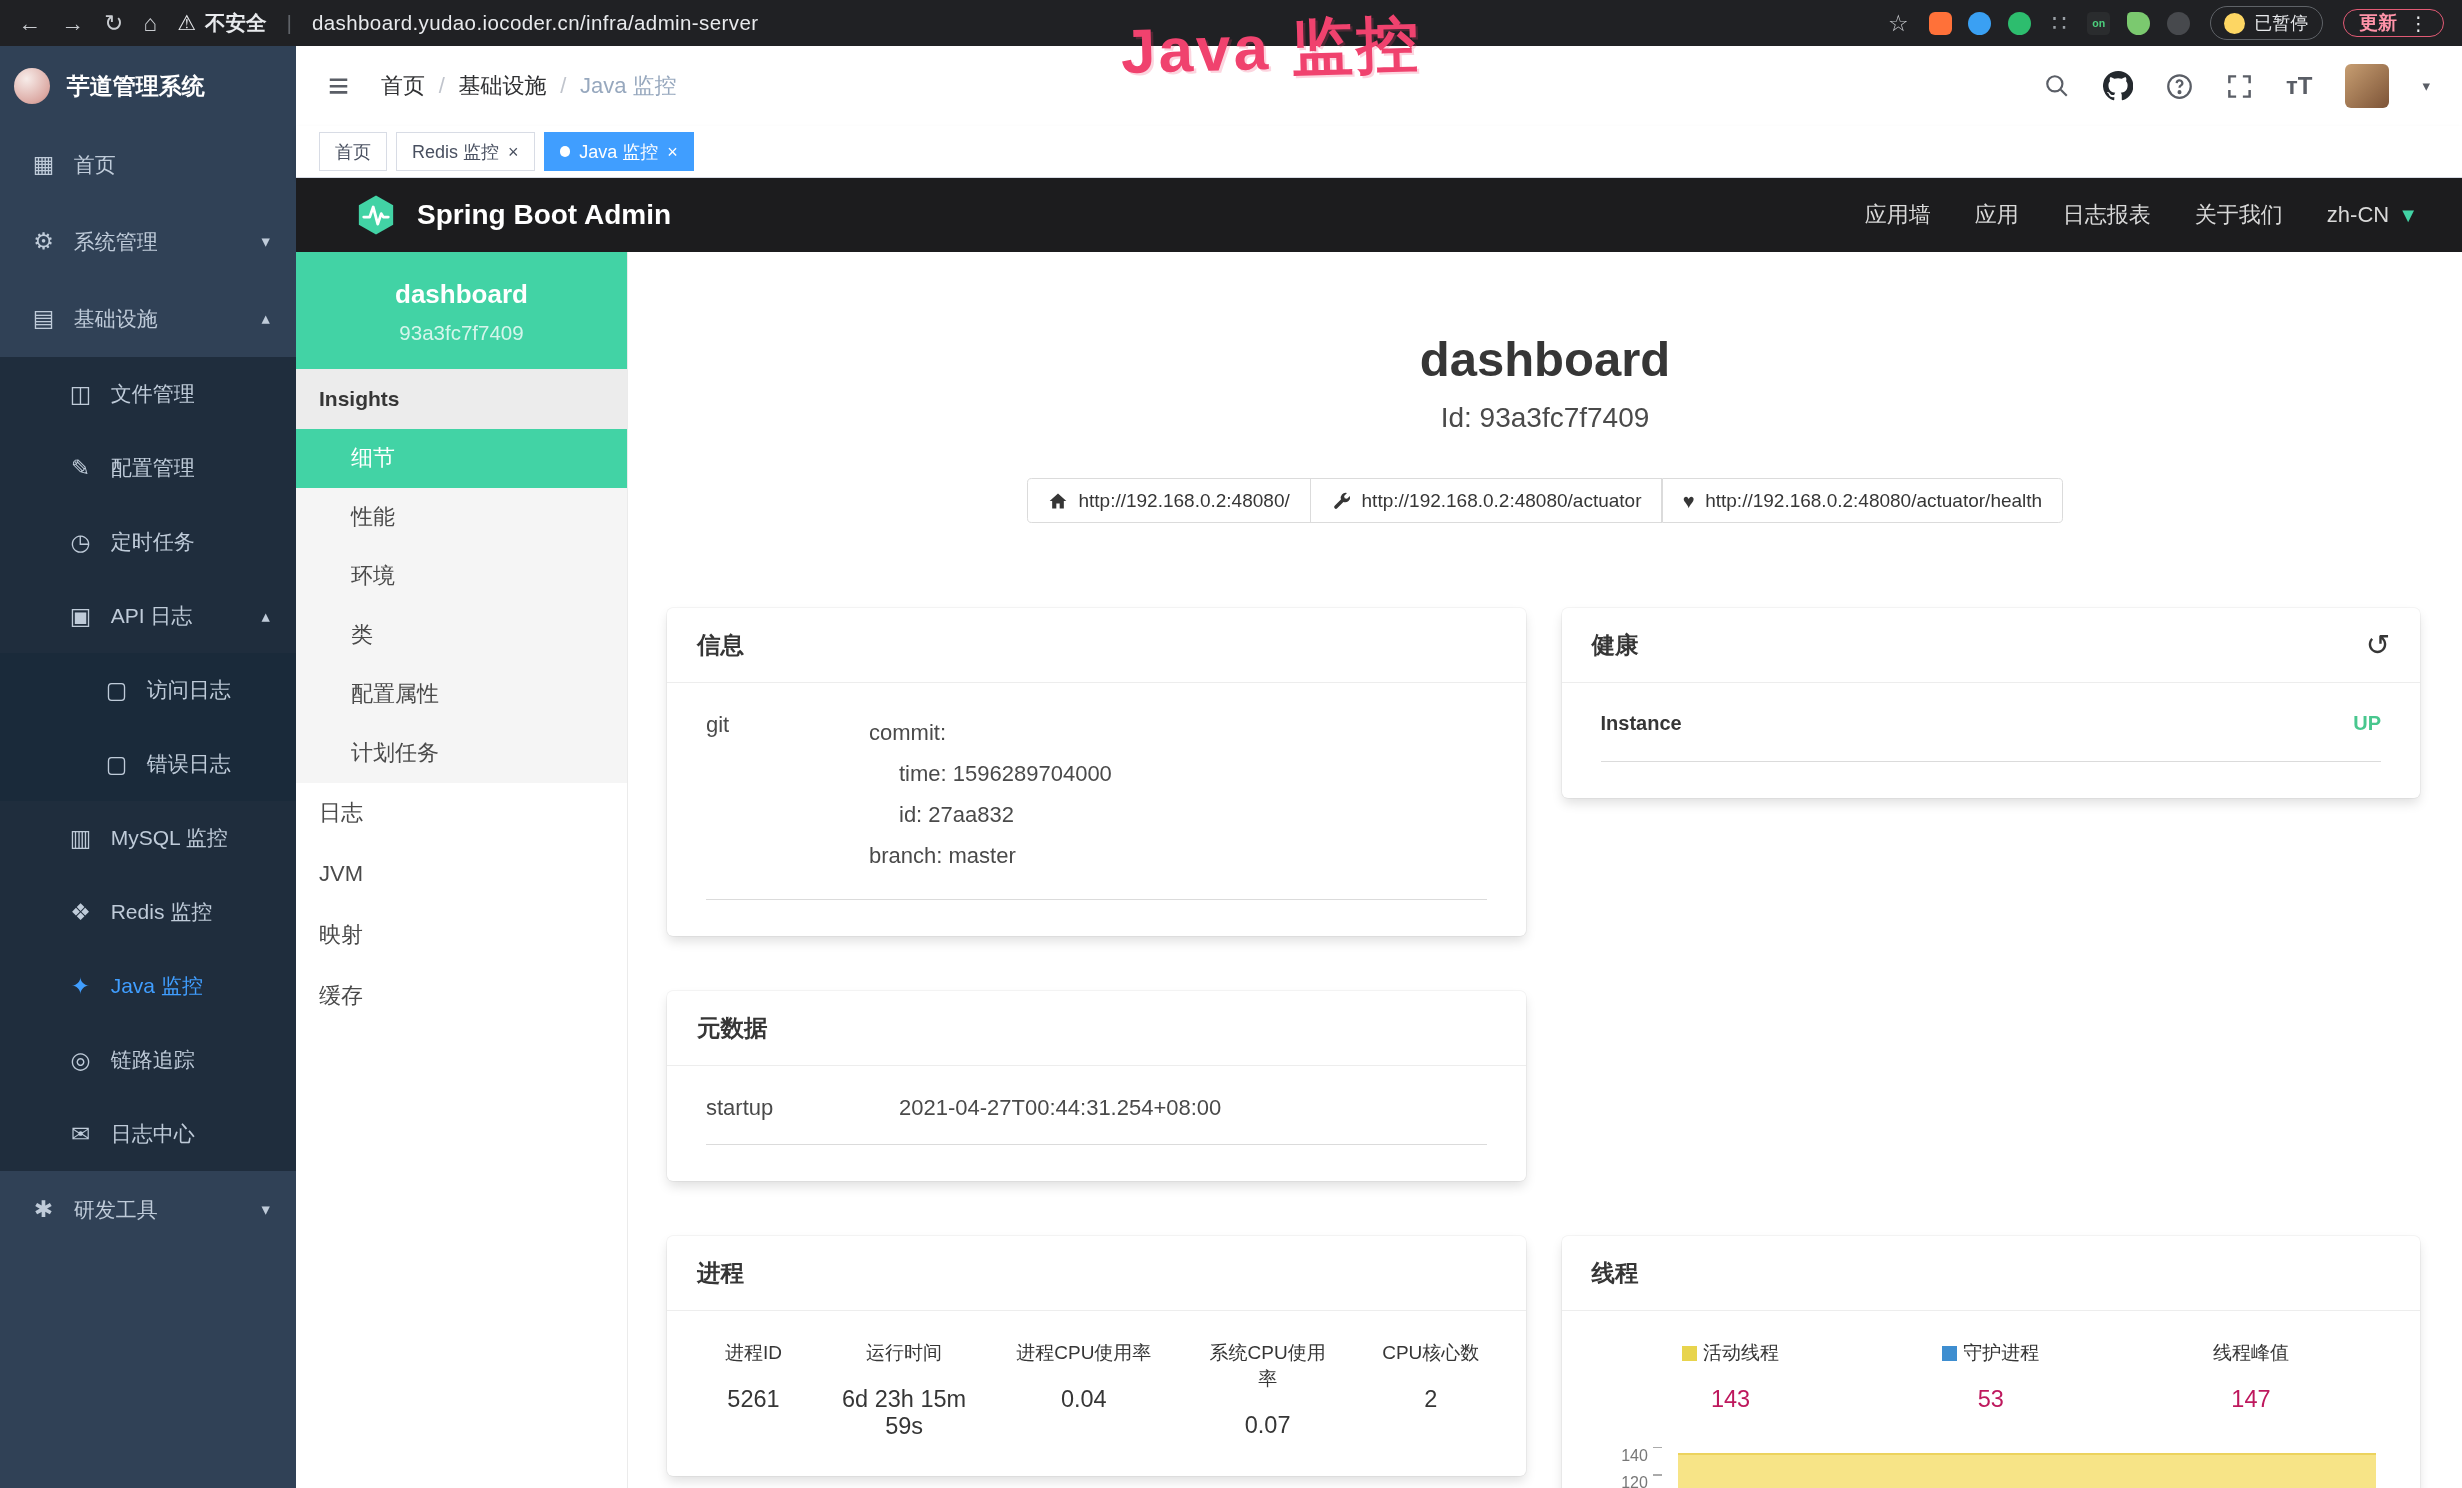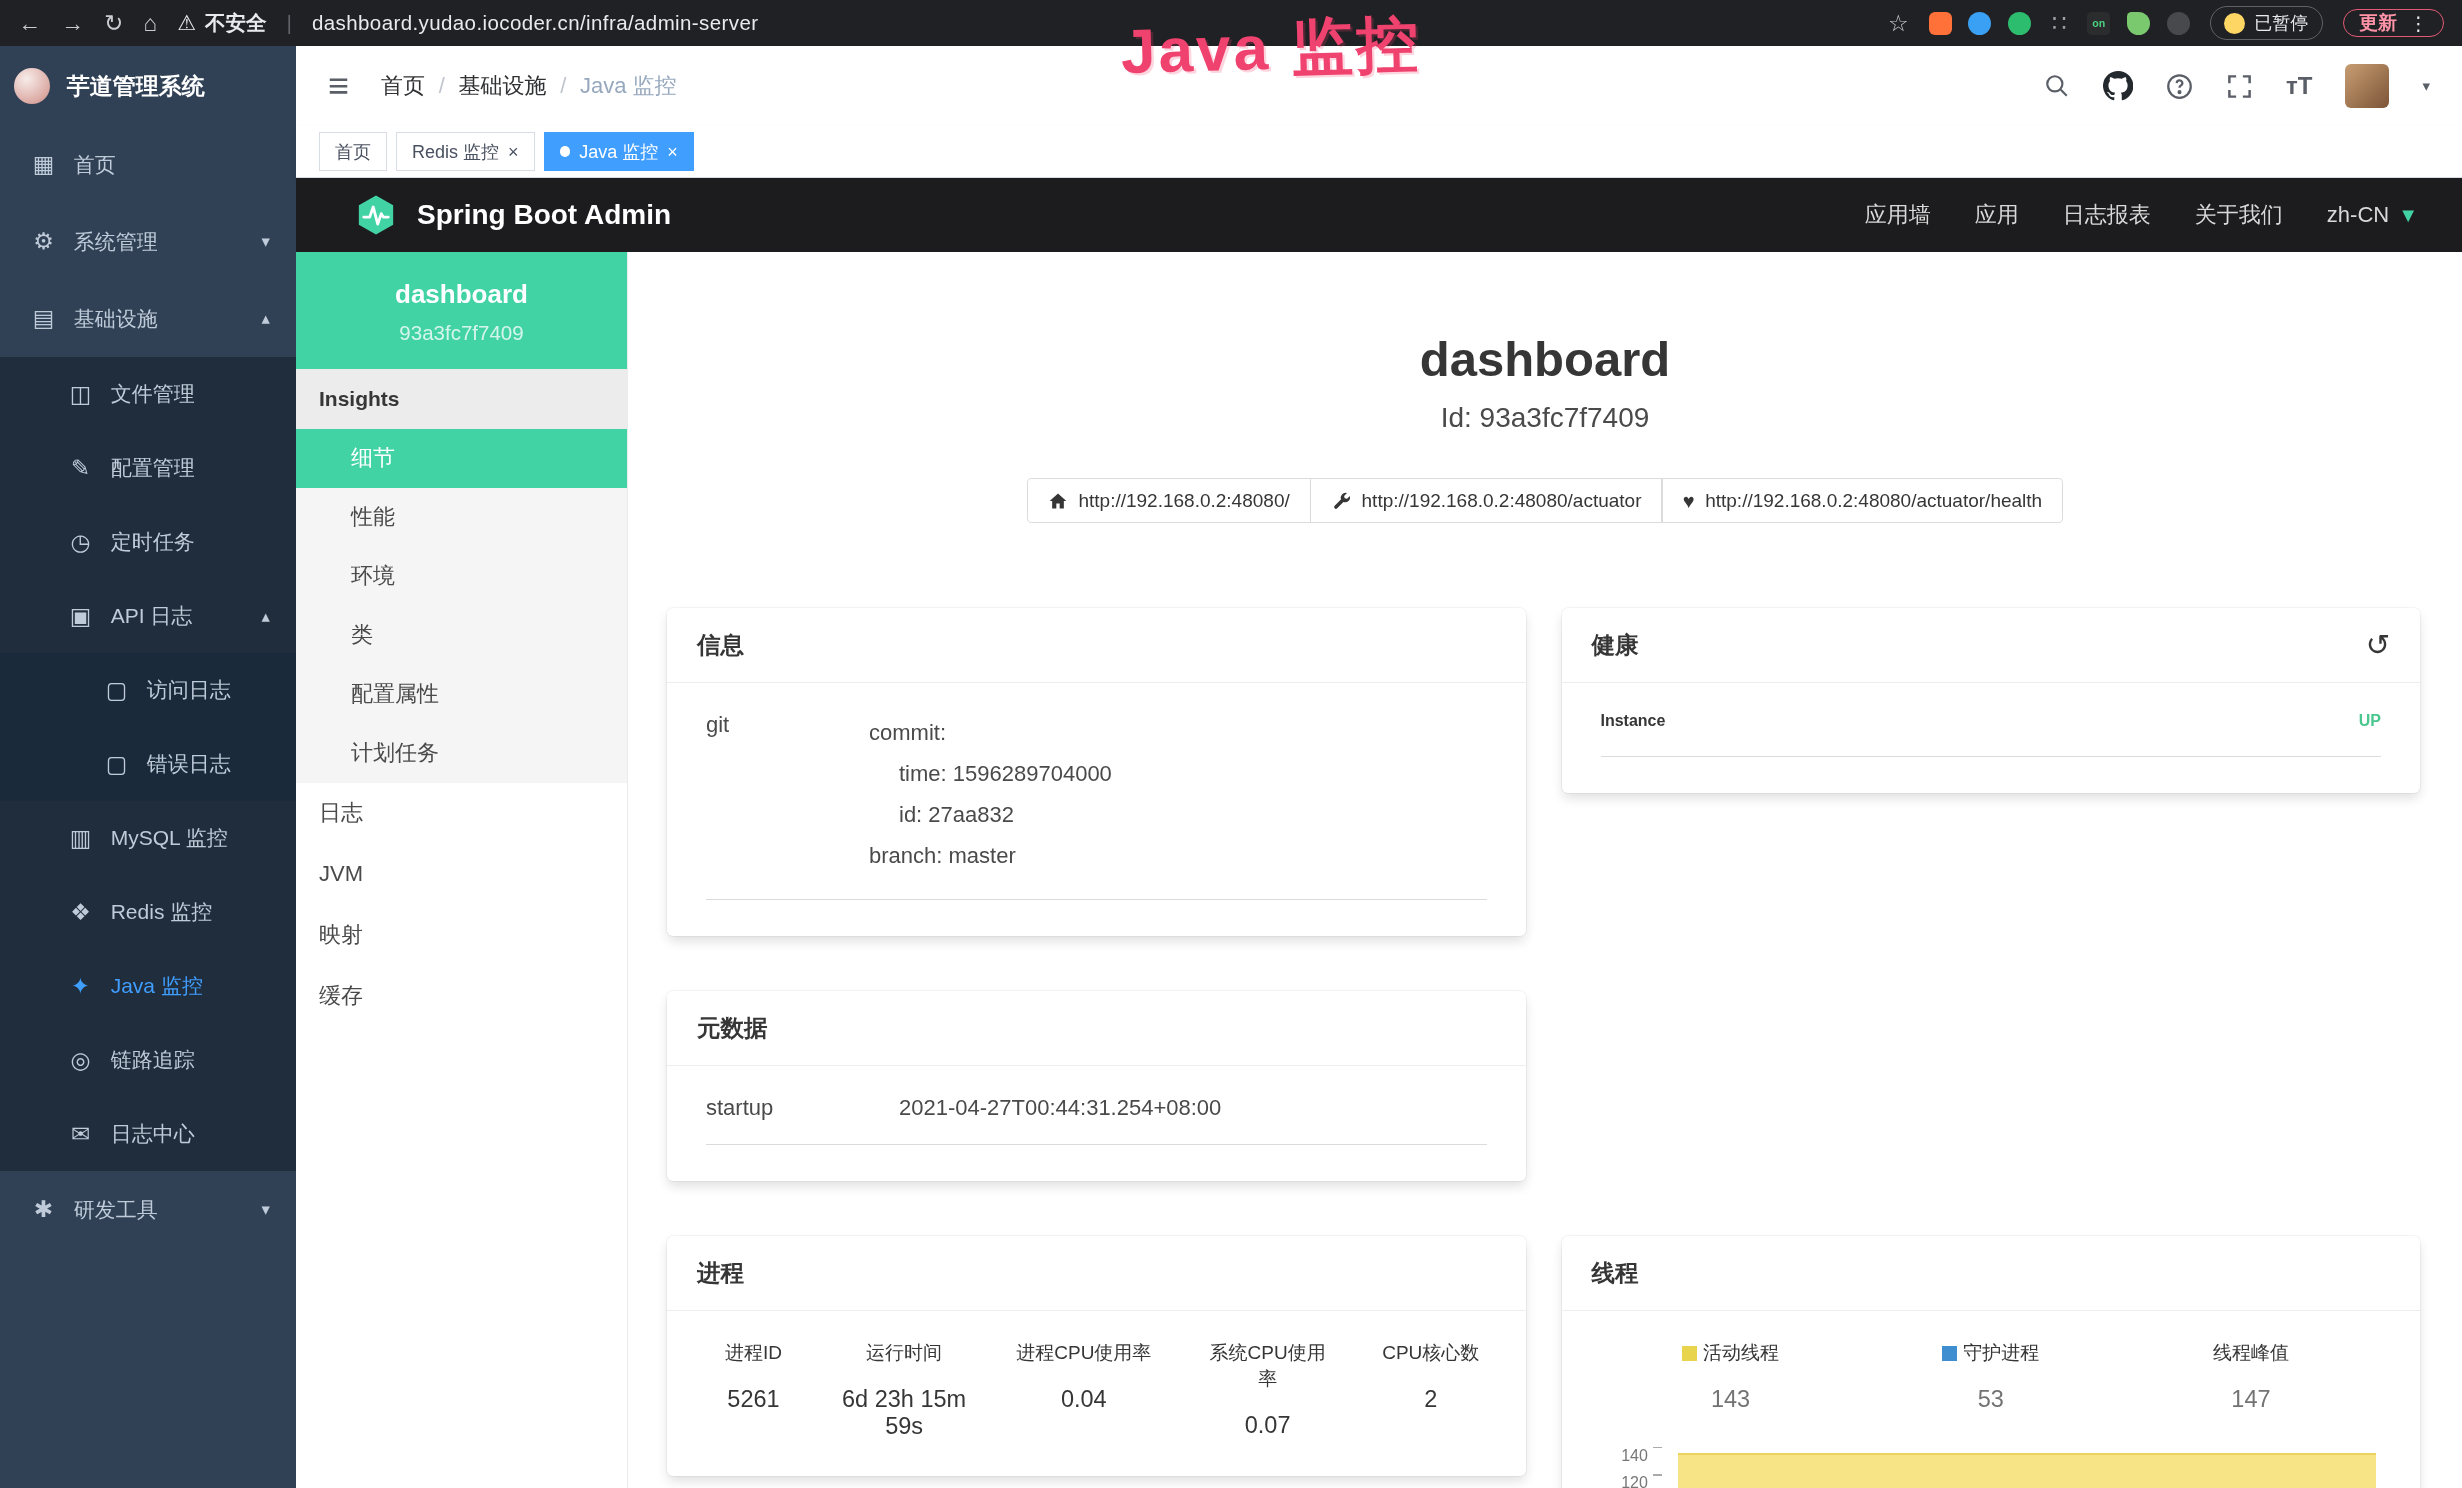--- a/index.html
+++ b/index.html
@@ -106,41 +106,41 @@
 .card-threads{grid-area:3/2;}
 .card-h{display:flex;align-items:center;justify-content:space-between;padding:21px 30px;border-bottom:0.8px solid #ededed;}
 .card-title{font-size:23.5px;font-weight:bold;color:#363636;}
 .hist{font-size:29px;color:#363636;line-height:1;cursor:pointer;}
 .card-b{padding:29px 39px 36px;}
 .kv{display:flex;border-bottom:0.8px solid #dbdbdb;padding-bottom:23px;font-size:22px;color:#4a4a4a;}
 .kv .k{width:163px;flex-shrink:0;}
 .kv.meta-row .k{width:193px;}
 .gitlines div{line-height:41px;}
 .ind{padding-left:30px;}
-.row-sb{display:flex;justify-content:space-between;align-items:flex-end;border-bottom:0.8px solid #dbdbdb;padding-bottom:26px;font-size:16px;}
+.row-sb{display:flex;justify-content:space-between;align-items:flex-end;border-bottom:0.8px solid #dbdbdb;padding-bottom:26px;font-size:20px;}
 .health-k{font-weight:600;color:#363636;}
 .up{color:#48c78e;font-weight:bold;}
 
 .ptable{display:flex;text-align:center;gap:35px;}
 .pcol{padding:0 6px;}
 .pcol:nth-child(1){flex:1.0}
 .pcol:nth-child(2){flex:1.5}
 .pcol:nth-child(3){flex:1.7}
 .pcol:nth-child(4){flex:1.6}
 .pcol:nth-child(5){flex:1.2}
 .pl{font-size:19px;color:#363636;}
 .pv{font-size:23.5px;color:#363636;margin-top:20px;}
 
 .legend{display:flex;text-align:center;}
 .lcol{flex:1;}
 .lrow{display:flex;align-items:center;justify-content:center;gap:6px;font-size:19px;color:#363636;}
 .sq{width:15px;height:15px;display:inline-block;}
 .sq.yellow{background:#e8d44d;}
 .sq.blue{background:#3e8ed0;}
-.lval{font-size:23.5px;margin-top:20px;color:#737373;}
+.lval{font-size:23.5px;margin-top:20px;color:#be185d;}
 .chart{margin-top:32px;position:relative;height:258px;}
 .ytick{position:absolute;left:0;width:61px;display:flex;align-items:flex-start;justify-content:flex-end;gap:4.6px;font-size:16px;color:#777;}
 .ytick::after{content:"";width:9px;height:1.5px;background:#aaa;}
 .yt0{top:1.5px}.yt1{top:29px}
 .band{position:absolute;left:77px;right:4.6px;top:7.6px;height:379px;background:#f7e487;border-top:2.3px solid #ecd35e;}
 </style>
 </head>
 <body>
 
 <div class="screen">

